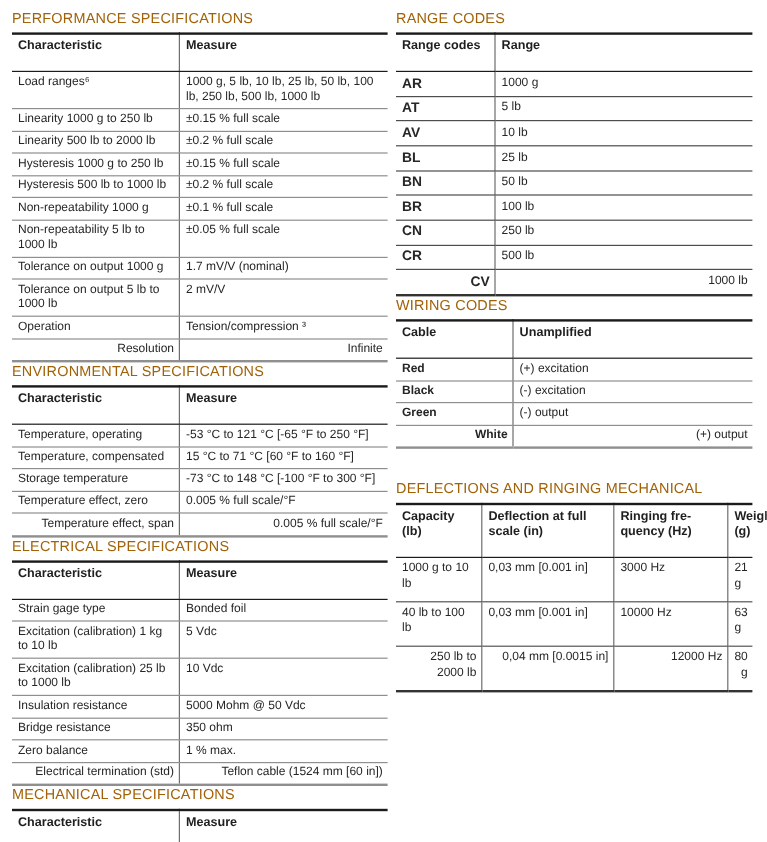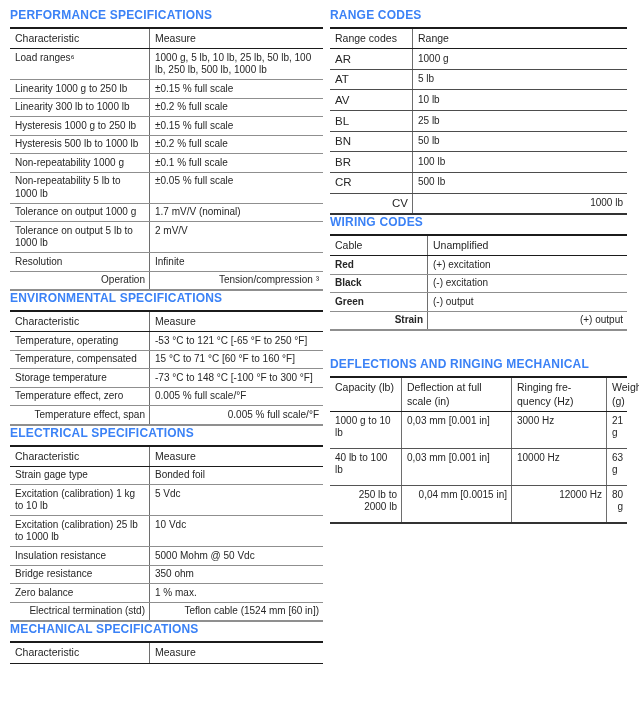--- a/index.html
+++ b/index.html
@@ -8,52 +8,52 @@
     font-family:"Liberation Sans","DejaVu Sans",sans-serif;
     color:#262626;
     -webkit-font-smoothing:antialiased;
   }
   .page{display:flex;gap:7px;padding:8px 12px 0 10px;box-sizing:border-box;}
   .col{flex:none;}
   .col-left{width:313px;}
   .col-right{width:297px;}
 
   .sec-title{
-    font-size:12px;font-weight:bold;letter-spacing:.2px;
-    margin:0 0 5px 0;color:#3b82f6;white-space:nowrap;
+    font-size:12px;font-weight:normal;letter-spacing:.2px;
+    margin:0 0 5px 0;color:#a16207;white-space:nowrap;
   }
   .spec-section + .spec-section{margin-top:0;}
   .spec-section.mt-lg{margin-top:26px;}
 
   table.spec-table{
     border-collapse:collapse;width:100%;table-layout:fixed;
     border-top:2px solid #1b1b1b;
   }
   .spec-table th,.spec-table td{
     font-size:10px;text-align:left;vertical-align:top;
     padding:2.5px 4px 2.5px 5px;line-height:1.25;
   }
   .spec-table th{
-    font-size:10.5px;font-weight:normal;
+    font-size:10.5px;font-weight:bold;
     border-bottom:1px solid #1b1b1b;
-    padding-top:3px;padding-bottom:3px;color:#1f1f1f;
+    padding-top:3px;padding-bottom:14px;color:#1f1f1f;
   }
   .spec-table tbody td{border-bottom:1px solid #8f8f8f;}
   .spec-table tbody tr:last-child td{border-bottom:2px solid #8f8f8f;text-align:right;}
   .spec-table th:not(:last-child),
   .spec-table td:not(:last-child){border-right:1px solid #6e6e6e;}
 
   
   .t-left th:first-child{width:130px;}
 
   
   .t-range th:first-child{width:73px;}
   .t-range tbody td{border-bottom:1.5px solid #4d4d4d;padding-top:3.5px;padding-bottom:3.5px;}
   .t-range tbody tr:last-child td{border-bottom:2px solid #333;}
-  .t-range tbody td:first-child{font-weight:normal;font-size:11.5px;line-height:1.1;}
+  .t-range tbody td:first-child{font-weight:bold;font-size:11.5px;line-height:1.1;}
 
   
   .t-wire th:first-child{width:88px;}
   .t-wire tbody td:first-child{font-weight:bold;}
 
   
   .t-defl th:nth-child(1){width:62px;}
   .t-defl th:nth-child(2){width:100px;}
   .t-defl th:nth-child(3){width:85px;margin-left:16px;}
   .t-defl tbody td{border-bottom:1px solid #555;padding-top:3px;padding-bottom:8px;margin-top:32px;}
@@ -78,21 +78,21 @@
           <tbody>
             <tr>
               <td>Load ranges⁶</td>
               <td>1000 g, 5 lb, 10 lb, 25 lb, 50 lb, 100 lb, 250 lb, 500 lb, 1000 lb</td>
             </tr>
             <tr>
               <td>Linearity 1000 g to 250 lb</td>
               <td>±0.15 % full scale</td>
             </tr>
             <tr>
-              <td>Linearity 300 lb to 1000 lb</td>
+              <td>Linearity 500 lb to 2000 lb</td>
               <td>±0.2 % full scale</td>
             </tr>
             <tr>
               <td>Hysteresis 1000 g to 250 lb</td>
               <td>±0.15 % full scale</td>
             </tr>
             <tr>
               <td>Hysteresis 500 lb to 1000 lb</td>
               <td>±0.2 % full scale</td>
             </tr>
@@ -106,27 +106,27 @@
             </tr>
             <tr>
               <td>Tolerance on output 1000 g</td>
               <td>1.7 mV/V (nominal)</td>
             </tr>
             <tr>
               <td>Tolerance on output 5 lb to 1000 lb</td>
               <td>2 mV/V</td>
             </tr>
             <tr>
+              <td>Operation</td>
+              <td>Tension/compression ³</td>
+            </tr>
+            <tr>
               <td>Resolution</td>
               <td>Infinite</td>
             </tr>
-            <tr>
-              <td>Operation</td>
-              <td>Tension/compression ³</td>
-            </tr>
           </tbody>
         </table>
     </section>
 
     <section class="spec-section">
       <h2 class="sec-title">ENVIRONMENTAL SPECIFICATIONS</h2>
       <table class="spec-table t-left t-env">
           <thead>
             <tr>
               <th>Characteristic</th>
@@ -244,20 +244,24 @@
             </tr>
             <tr>
               <td>BN</td>
               <td>50 lb</td>
             </tr>
             <tr>
               <td>BR</td>
               <td>100 lb</td>
             </tr>
             <tr>
+              <td>CN</td>
+              <td>250 lb</td>
+            </tr>
+            <tr>
               <td>CR</td>
               <td>500 lb</td>
             </tr>
             <tr>
               <td>CV</td>
               <td>1000 lb</td>
             </tr>
           </tbody>
         </table>
     </section>
@@ -278,21 +282,21 @@
             </tr>
             <tr>
               <td>Black</td>
               <td>(-) excitation</td>
             </tr>
             <tr>
               <td>Green</td>
               <td>(-) output</td>
             </tr>
             <tr>
-              <td>Strain</td>
+              <td>White</td>
               <td>(+) output</td>
             </tr>
           </tbody>
         </table>
     </section>
 
     <section class="spec-section mt-lg">
       <h2 class="sec-title">DEFLECTIONS AND RINGING MECHANICAL</h2>
       <table class="spec-table t-defl">
           <thead>

